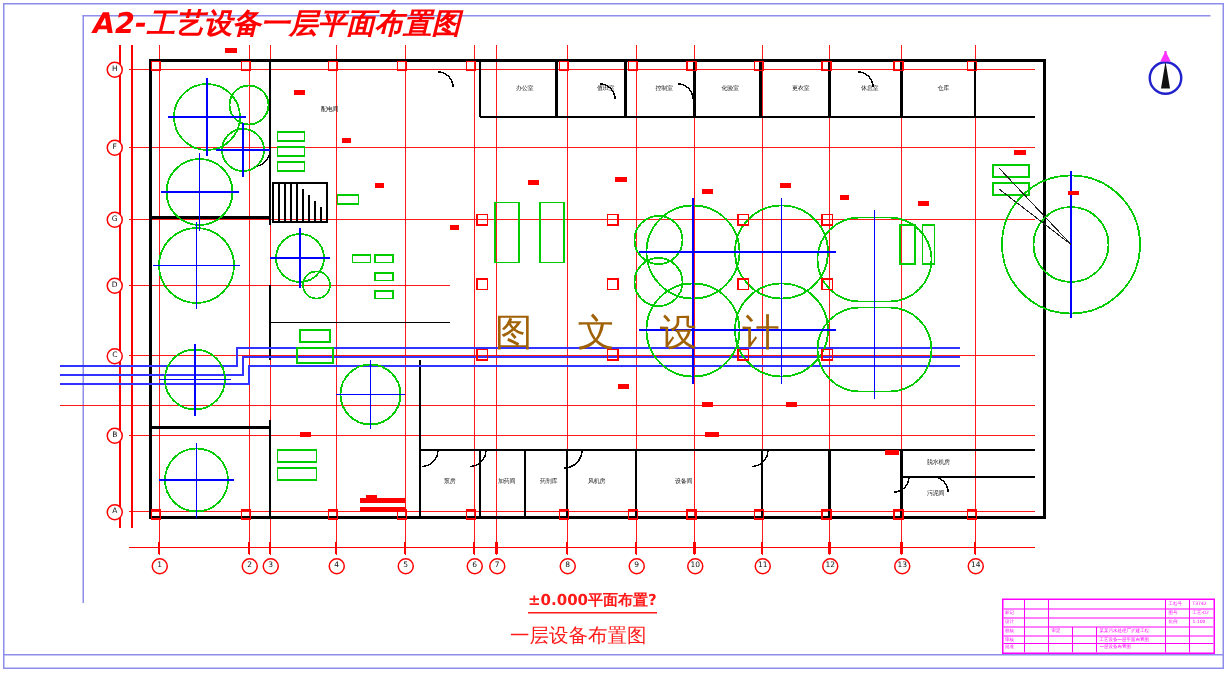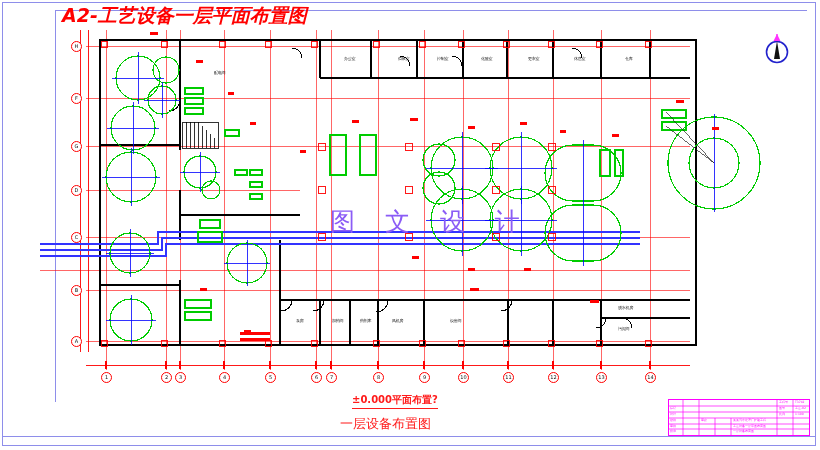--- a/index.html
+++ b/index.html
@@ -13,21 +13,21 @@
   .frame-inner{position:absolute;left:55px;top:10px;width:752px;height:392px;
       border:1.5px solid #8e8eea;border-right:none;border-bottom:none;box-sizing:border-box;}
   .frame-base{position:absolute;left:2px;top:436px;width:814px;height:0;border-top:1.5px solid #8e8eea;}
 
   
   .dwg-title{position:absolute;left:62px;top:3px;color:#ff0000;font-size:19px;
      font-weight:bold;font-style:italic;letter-spacing:0px;white-space:nowrap;
      font-family:"DejaVu Sans","Liberation Sans",sans-serif;}
 
   
-  .watermark{position:absolute;left:330px;top:205px;color:#8b5cf6;font-size:25px;
+  .watermark{position:absolute;left:330px;top:205px;color:#a16207;font-size:25px;
      letter-spacing:11px;font-family:"DejaVu Sans","Liberation Sans",sans-serif;}
 
   
   .cap1{position:absolute;left:352px;top:393px;color:#ff1a1a;font-size:10px;
      font-weight:bold;border-bottom:1.2px solid #ff1a1a;padding-bottom:1px;white-space:nowrap;}
   .cap2{position:absolute;left:340px;top:415px;color:#ff1a1a;font-size:13px;white-space:nowrap;}
 
   
   .plan{position:absolute;left:0;top:0;width:820px;height:450px;}
   .plan svg{position:absolute;left:0;top:0;}

